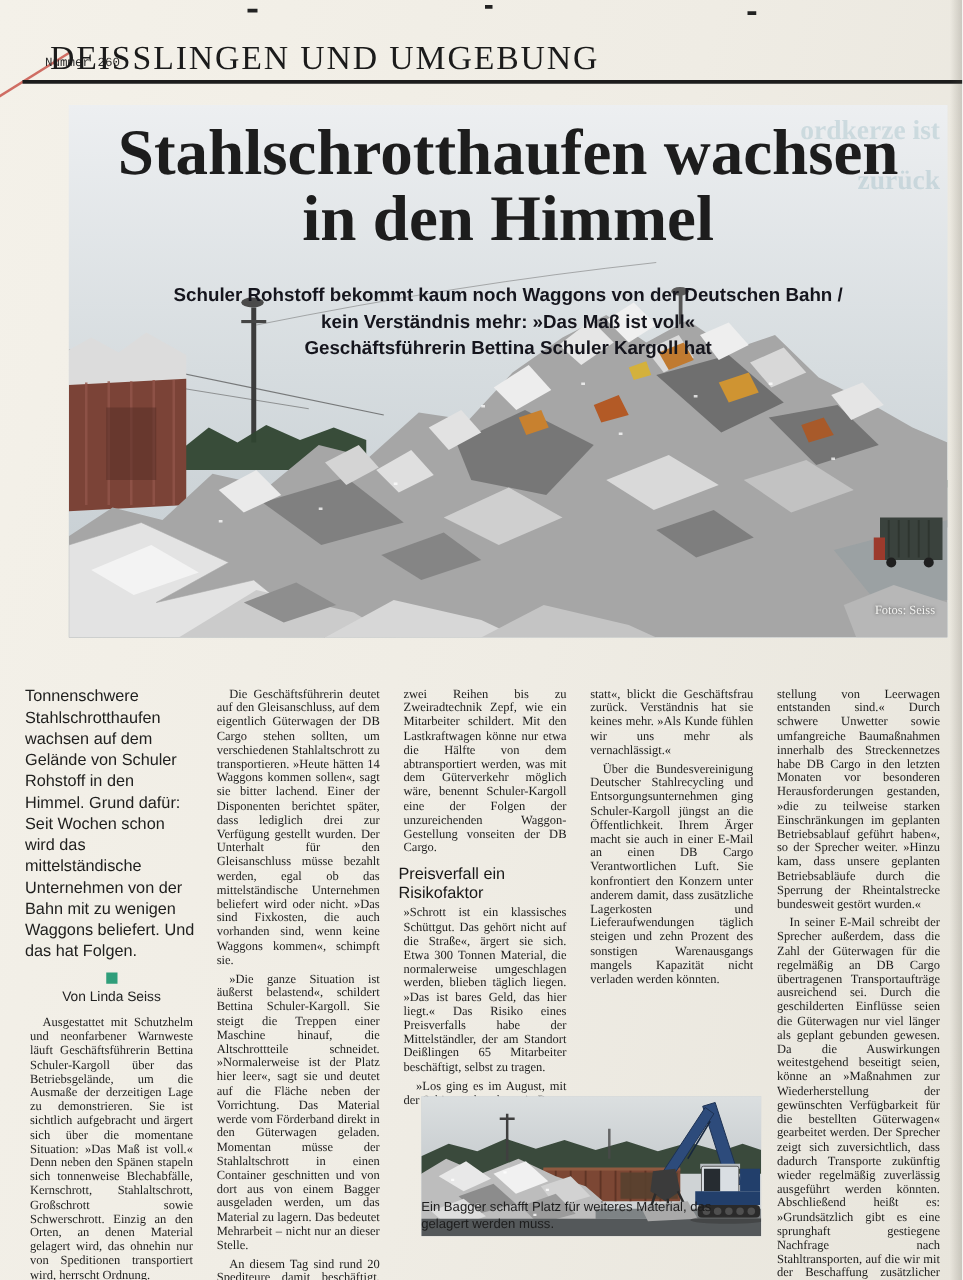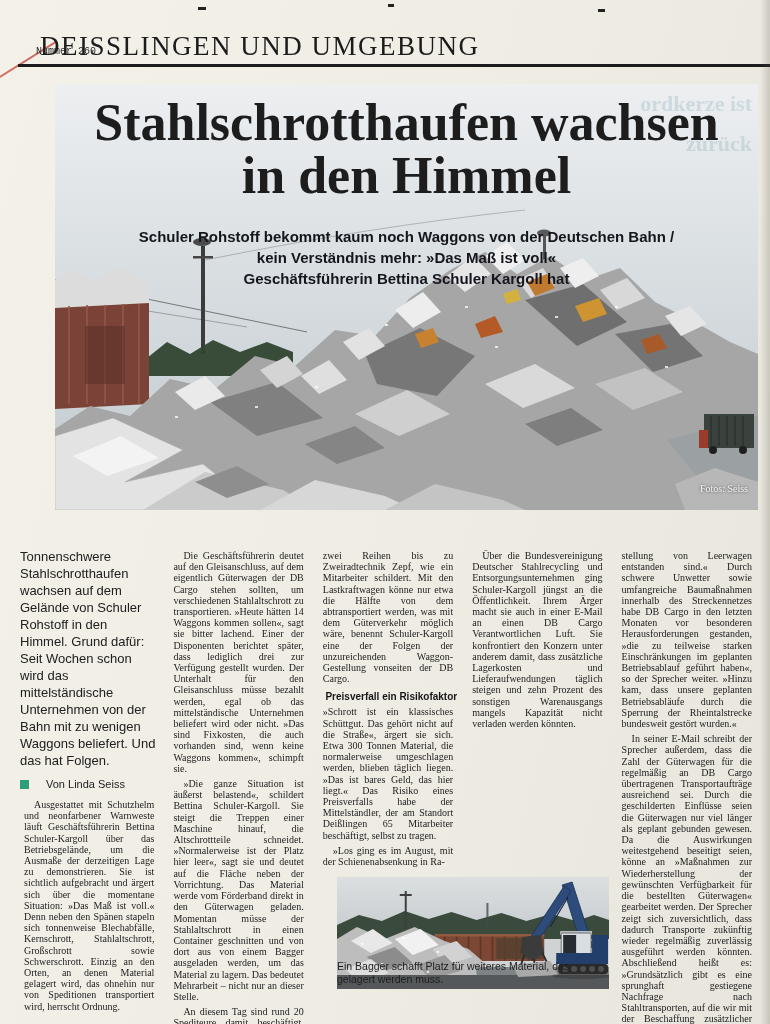--- a/index.html
+++ b/index.html
@@ -30,29 +30,29 @@
   .credit{position:absolute;right:10px;bottom:16px;z-index:2;color:#f4f4f2;
           font-family:Liberation Serif, serif;font-size:10px;
           text-shadow:0 0 3px rgba(0,0,0,.65);}
   
   .columns{position:absolute;left:20px;top:546px;width:736px;height:506px;
            display:grid;grid-template-columns:repeat(5,1fr);column-gap:11px;overflow:hidden;}
   .col{overflow:hidden;}
   .col-short{height:355px;}
   .lead{margin:2px 0 0 0;font-family:"Liberation Sans",sans-serif;font-size:13px;
         line-height:17px;color:#20201f;}
-  .byline{margin:9px 0 9px 0;display:flex;align-items:center;gap:17px;
-          font-family:"Liberation Sans",sans-serif;font-size:11px;color:#222;}
+  .byline{margin:9px 0 9px 0;display:flex;align-items:center;gap:5px;
+          font-family:"Liberation Sans",sans-serif;font-size:11px;color:#222;flex-direction:column;}
   .bysq{width:9px;height:9px;background:#2f9e7a;flex:0 0 auto;}
   .body-p{margin:4px;font-size:10px;line-height:11.2px;text-align:justify;
           hyphens:auto;-webkit-hyphens:auto;color:#1c1c1c;}
   .indent{text-indent:10px;}
   .dateline{font-weight:bold;}
   .crosshead{margin:7px 0 3px 0;font-family:"Liberation Sans",sans-serif;
-             font-weight:bold;font-size:10px;color:#161616;text-align:right;}
+             font-weight:normal;font-size:13px;color:#161616;}
   
   .photo2{position:absolute;left:337px;top:877px;width:272px;height:112px;overflow:hidden;
           background:#cfd3d5;}
   .photo2 svg{display:block;width:100%;height:100%;}
   .caption{position:absolute;left:337px;top:960px;width:272px;
            font-family:"Liberation Sans",sans-serif;font-size:10.5px;line-height:13px;
            color:#1d1d1d;}
   .edge-right{position:absolute;top:0;right:0;width:10px;height:100%;
               background:linear-gradient(to right,rgba(90,85,75,0),rgba(80,75,65,.22));}
 </style>
@@ -194,20 +194,21 @@
     </div>
 
     <div class="col col-short">
       <p class="body-p">zwei Reihen bis zu Zweiradtechnik Zepf, wie ein Mitarbeiter schildert. Mit den Lastkraftwagen könne nur etwa die Hälfte von dem abtransportiert werden, was mit dem Güterverkehr möglich wäre, benennt Schuler-Kargoll eine der Folgen der unzureichenden Waggon-Gestellung vonseiten der DB Cargo.</p>
       <h3 class="crosshead">Preisverfall ein Risikofaktor</h3>
       <p class="body-p">»Schrott ist ein klassisches Schüttgut. Das gehört nicht auf die Straße«, ärgert sie sich. Etwa 300 Tonnen Material, die normalerweise umgeschlagen werden, blieben täglich liegen. »Das ist bares Geld, das hier liegt.« Das Risiko eines Preisverfalls habe der Mittelständler, der am Standort Deißlingen 65 Mitarbeiter beschäftigt, selbst zu tragen.</p>
       <p class="body-p indent">»Los ging es im August, mit der Schienenabsenkung in Ra-</p>
     </div>
 
     <div class="col col-short">
+      <p class="body-p">statt«, blickt die Geschäftsfrau zurück. Verständnis hat sie keines mehr. »Als Kunde fühlen wir uns mehr als vernachlässigt.«</p>
       <p class="body-p indent">Über die Bundesvereinigung Deutscher Stahlrecycling und Entsorgungsunternehmen ging Schuler-Kargoll jüngst an die Öffentlichkeit. Ihrem Ärger macht sie auch in einer E-Mail an einen DB Cargo Verantwortlichen Luft. Sie konfrontiert den Konzern unter anderem damit, dass zusätzliche Lagerkosten und Lieferaufwendungen täglich steigen und zehn Prozent des sonstigen Warenausgangs mangels Kapazität nicht verladen werden könnten.</p>
     </div>
 
     <div class="col">
       <p class="body-p">stellung von Leerwagen entstanden sind.« Durch schwere Unwetter sowie umfangreiche Baumaßnahmen innerhalb des Streckennetzes habe DB Cargo in den letzten Monaten vor besonderen Herausforderungen gestanden, »die zu teilweise starken Einschränkungen im geplanten Betriebsablauf geführt haben«, so der Sprecher weiter. »Hinzu kam, dass unsere geplanten Betriebsabläufe durch die Sperrung der Rheintalstrecke bundesweit gestört wurden.«</p>
       <p class="body-p indent">In seiner E-Mail schreibt der Sprecher außerdem, dass die Zahl der Güterwagen für die regelmäßig an DB Cargo übertragenen Transportaufträge ausreichend sei. Durch die geschilderten Einflüsse seien die Güterwagen nur viel länger als geplant gebunden gewesen. Da die Auswirkungen weitestgehend beseitigt seien, könne an »Maßnahmen zur Wiederherstellung der gewünschten Verfügbarkeit für die bestellten Güterwagen« gearbeitet werden. Der Sprecher zeigt sich zuversichtlich, dass dadurch Transporte zukünftig wieder regelmäßig zuverlässig ausgeführt werden könnten. Abschließend heißt es: »Grundsätzlich gibt es eine sprunghaft gestiegene Nachfrage nach Stahltransporten, auf die wir mit der Beschaffung zusätzlicher Stahltransportwagen reagieren.«</p>
     </div>
   </div>
 
   <div class="photo2">

